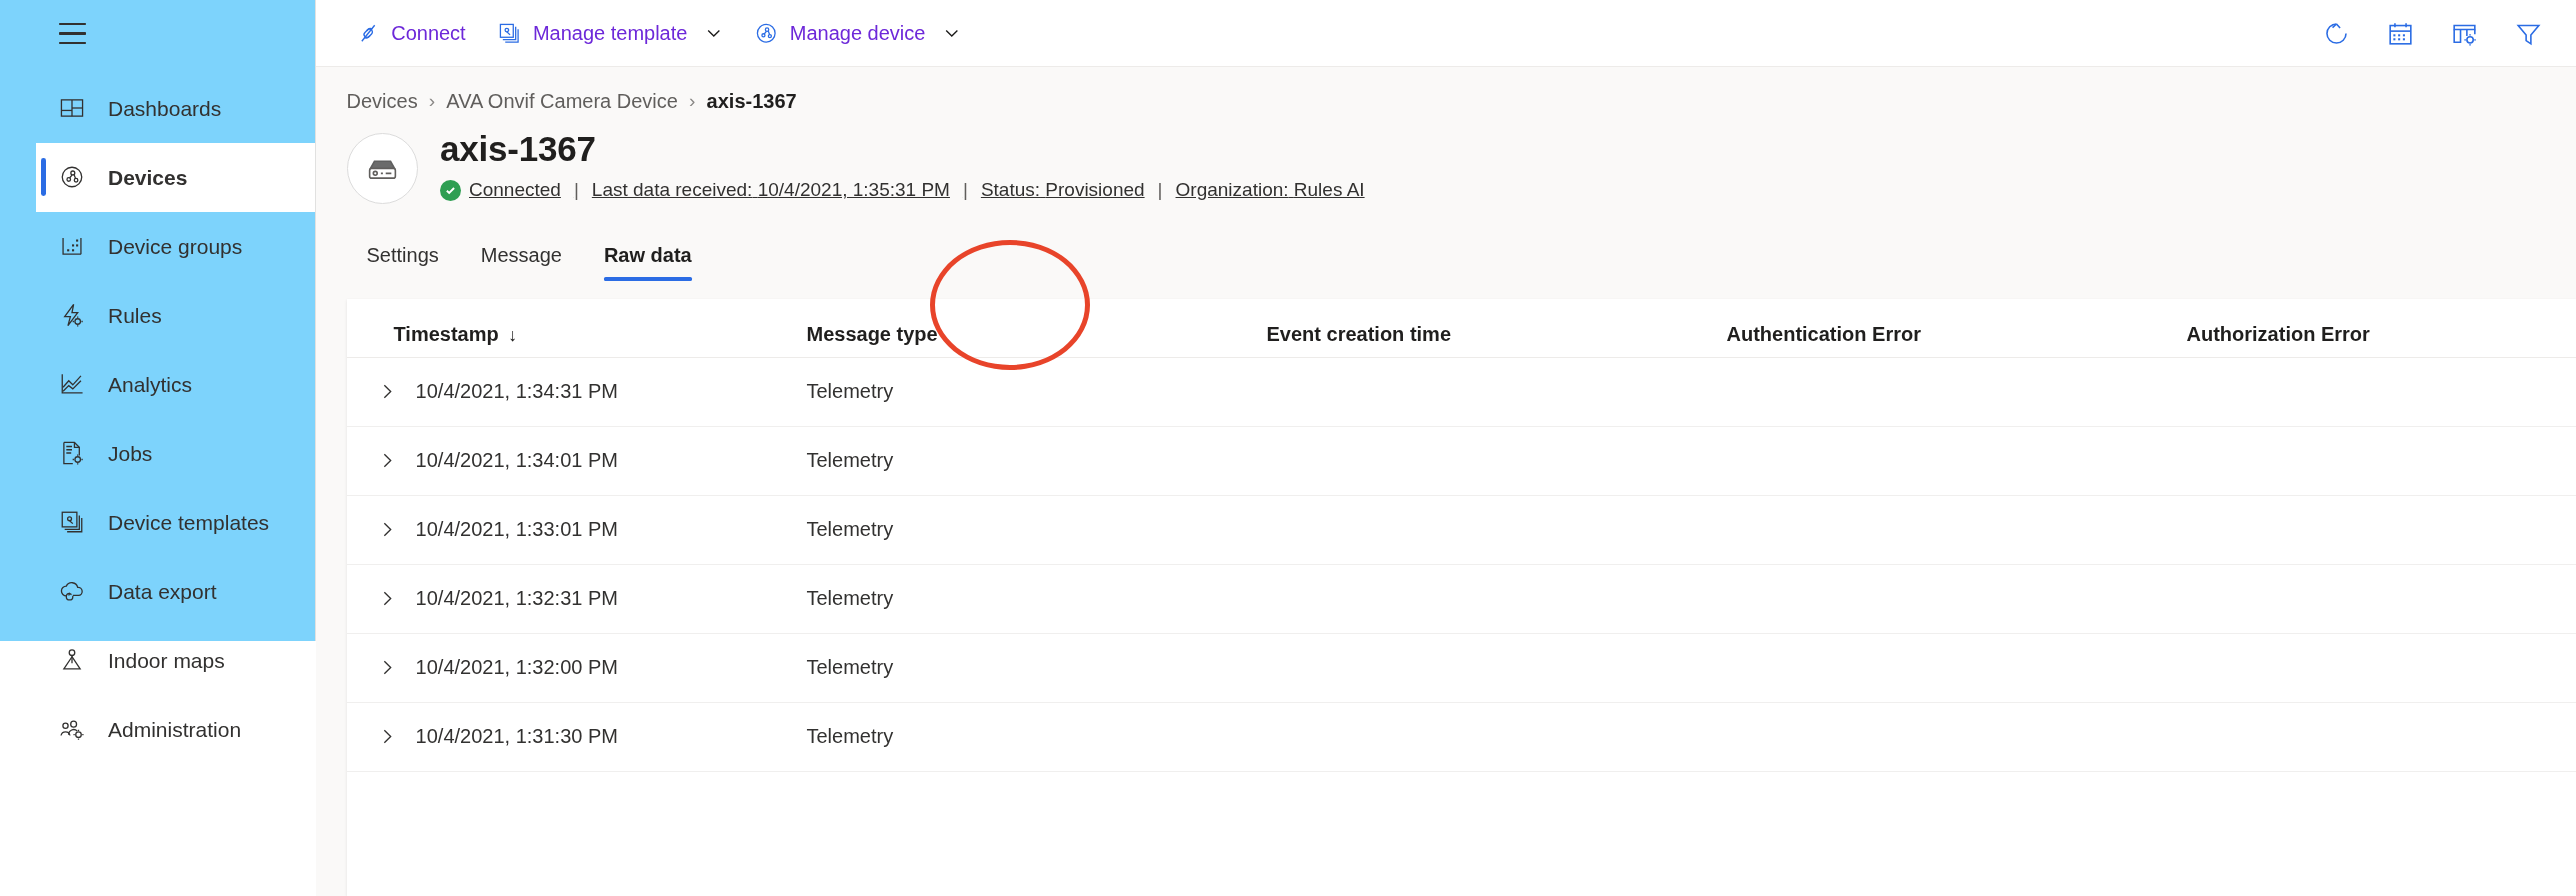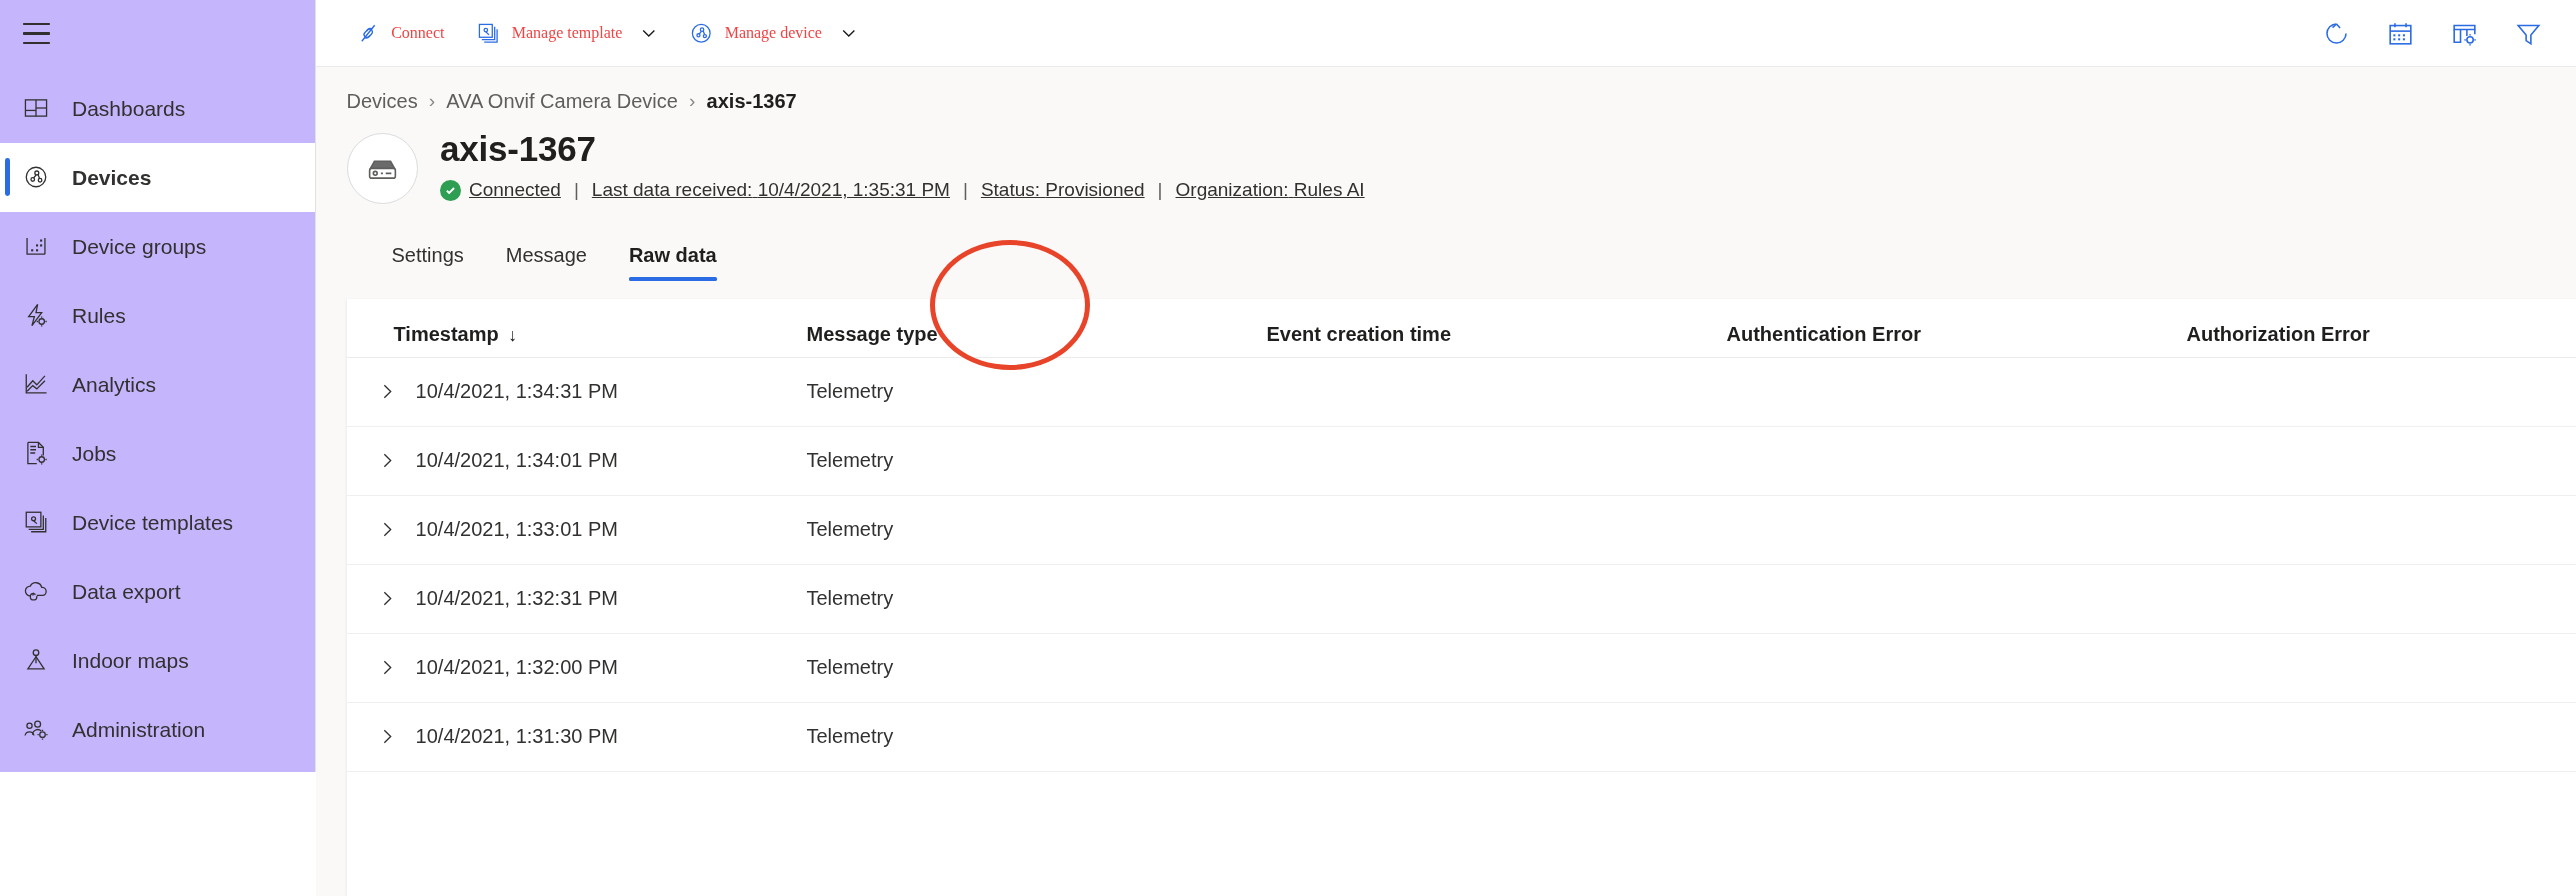--- a/index.html
+++ b/index.html
@@ -6,25 +6,26 @@
   html, body {
     width: 2576px; height: 897px;
     font-family: "Liberation Sans", sans-serif;
     background: #ffffff;
     overflow: hidden;
   }
   .app { display: flex; width: 2576px; height: 897px; }
 
   
   .sidebar {
-    width: 316px; height: 772px;
-    background: #c4b5fd;
+    width: 316px; height: 641px;
+    background: #7dd3fc;
     border-right: 0.8px solid #e1e1e0;
     flex: 0 0 316px;
     position: relative;
+    padding-left: 36px;
   }
   .hamburger {
     width: 45px; height: 32px;
     margin: 17.6px 0 0 22.5px;
     display: flex; flex-direction: column; justify-content: center;
     gap: 7.2px;
     cursor: pointer;
   }
   .hamburger span { display:block; width: 27px; height: 2.4px; background: #323130; border-radius: 0.8px; }
 
@@ -92,21 +93,21 @@
     display: flex; align-items: center;
     gap: 11.2px;
     padding: 0 16px;
     height: 45px;
     cursor: pointer;
     color: #1b1a19;
     white-space: nowrap;
   }
   .tb-btn .tb-ico { width: 24px; height: 24px; color: #2b6ce4; display: flex; align-items: center; justify-content: center; }
   .tb-btn .tb-ico svg { width: 22.5px; height: 22.5px; display: block; }
-  .tb-label { font-size: 16px; color: #ef4444; font-family: Liberation Serif, serif; }
+  .tb-label { font-size: 20px; color: #6d28d9; }
   .caret { width: 17.6px; height: 17.6px; color: #1b1a19; margin-left: 6.4px; display:flex; align-items:center; }
   .caret svg { width: 17.6px; height: 17.6px; display:block; }
   .tb-right { margin-left: auto; display: flex; align-items: center; gap: 29px; }
   .tb-icon-btn {
     width: 35px; height: 35px;
     display: flex; align-items: center; justify-content: center;
     color: #2b6ce4; cursor: pointer;
   }
   .tb-icon-btn svg { width: 27px; height: 27px; display: block; }
 
@@ -133,21 +134,21 @@
   .status-dot {
     width: 21px; height: 21px; border-radius: 50%;
     background: #2e9e52; margin-right: 8px;
     display: flex; align-items: center; justify-content: center;
     flex: 0 0 21px;
   }
   .status-dot svg { width: 13px; height: 13px; display: block; color: #ffffff; }
   .status-sep { margin: 0 13px; color: #605e5c; }
 
   
-  .tabs { display: flex; align-items: flex-end; margin: 27px 0 0 45px; position: relative; height: 50px; }
+  .tabs { display: flex; align-items: flex-end; margin: 27px 0 0 20px; position: relative; height: 50px; }
   .tab {
     font-size: 20px; color: #323130;
     padding: 0 0 14.4px 0;
     margin-right: 42px;
     cursor: pointer; position: relative;
     white-space: nowrap;
   }
   .tab.active { font-weight: 700; color: #201f1e; }
   .tab.active::after {
     content: "";

